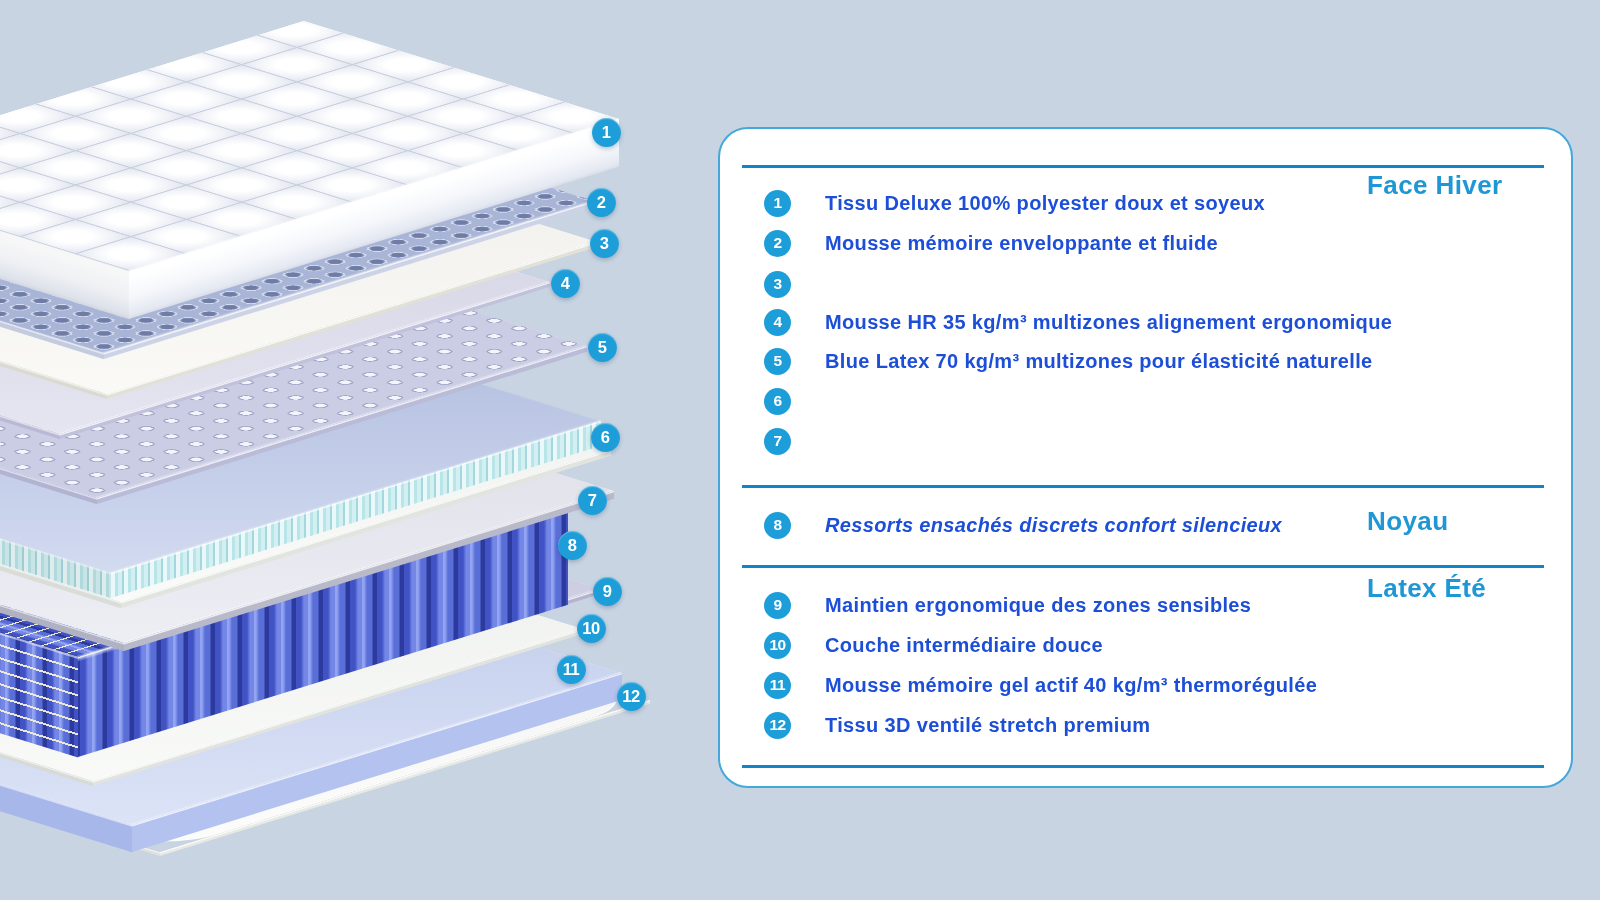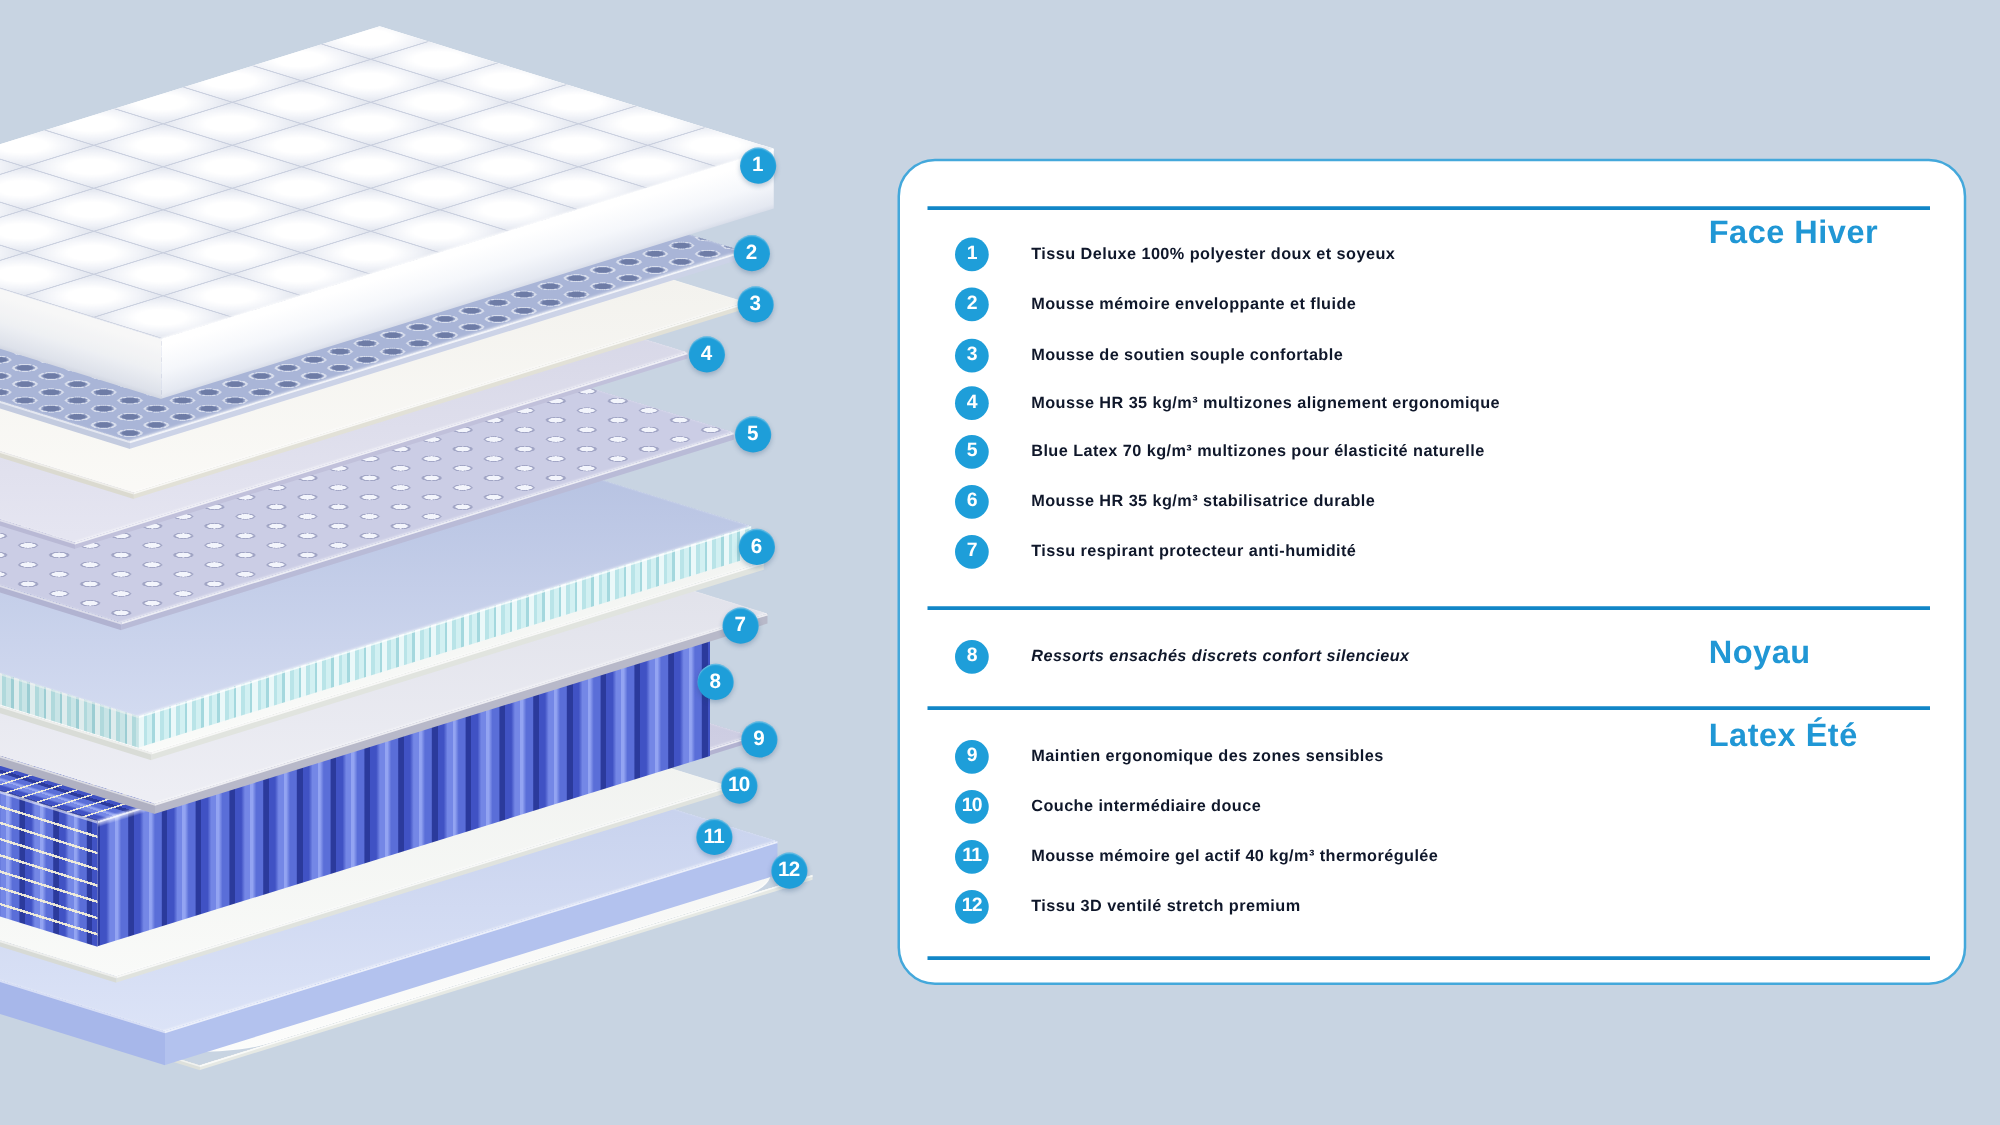--- a/index.html
+++ b/index.html
@@ -72,21 +72,21 @@
     position:absolute;left:647px;height:32px;line-height:32px;
     font-size:26px;font-weight:700;color:#2097d5;letter-spacing:.4px;white-space:nowrap;
   }
   .li-badge{
     position:absolute;left:44px;width:27px;height:27px;border-radius:50%;
     background:#1e9ed9;color:#fff;display:flex;align-items:center;justify-content:center;
     font-size:15.5px;font-weight:700;letter-spacing:-.5px;
   }
   .li-text{
     position:absolute;left:105px;height:28px;line-height:28px;
-    font-size:13px;font-weight:700;color:#0f172a;letter-spacing:.35px;white-space:nowrap;
+    font-size:20px;font-weight:700;color:#1d4ed8;letter-spacing:.35px;white-space:nowrap;
   }
 </style>
 </head>
 <body style="background: rgb(200, 212, 226); --accent: #1e9ed9;">
 
 <div class="diagram" id="diagram">
     <div class="piece face-top p-plain" style="left: 160px; top: 852px; width: 513px; height: 430px; --c: #fafbf9; border-radius: 60px;"></div>
     <div class="piece side-r side-flat" style="left: 160px; top: 852px; width: 490px; height: 4px; --c: #e6e9e4;"></div>
     <div class="piece side-l side-flat" style="left: -330px; top: 700px; width: 490px; height: 4px; --c: #dde0db;"></div>
     <div class="piece face-top p-plain" style="left: 132px; top: 825px; width: 513px; height: 380px; --c: #c6d2f2;"></div>
@@ -143,29 +143,26 @@
 
 <div class="panel">
   <div class="panel-inner" id="panel">
       <div class="rule" style="top: 36px;"></div>
       <div class="sec-header" style="top: 40px;">Face Hiver</div>
       <div class="li-badge" style="top: 60.5px;">1</div>
       <div class="li-text" style="top: 60px;">Tissu Deluxe 100% polyester doux et soyeux</div>
       <div class="li-badge" style="top: 100.5px;">2</div>
       <div class="li-text" style="top: 100px;">Mousse mémoire enveloppante et fluide</div>
       <div class="li-badge" style="top: 141.5px;">3</div>
-      <div class="li-text" style="top: 141px;">Mousse de soutien souple confortable</div>
       <div class="li-badge" style="top: 179.5px;">4</div>
       <div class="li-text" style="top: 179px;">Mousse HR 35 kg/m³ multizones alignement ergonomique</div>
       <div class="li-badge" style="top: 218.5px;">5</div>
       <div class="li-text" style="top: 218px;">Blue Latex 70 kg/m³ multizones pour élasticité naturelle</div>
       <div class="li-badge" style="top: 258.5px;">6</div>
-      <div class="li-text" style="top: 258px;">Mousse HR 35 kg/m³ stabilisatrice durable</div>
       <div class="li-badge" style="top: 298.5px;">7</div>
-      <div class="li-text" style="top: 298px;">Tissu respirant protecteur anti-humidité</div>
       <div class="rule" style="top: 356px;"></div>
       <div class="sec-header" style="top: 376px;">Noyau</div>
       <div class="li-badge" style="top: 382.5px;">8</div>
       <div class="li-text" style="top: 382px; font-style: italic;">Ressorts ensachés discrets confort silencieux</div>
       <div class="rule" style="top: 436px;"></div>
       <div class="sec-header" style="top: 443px;">Latex Été</div>
       <div class="li-badge" style="top: 462.5px;">9</div>
       <div class="li-text" style="top: 462px;">Maintien ergonomique des zones sensibles</div>
       <div class="li-badge" style="top: 502.5px;">10</div>
       <div class="li-text" style="top: 502px;">Couche intermédiaire douce</div>

